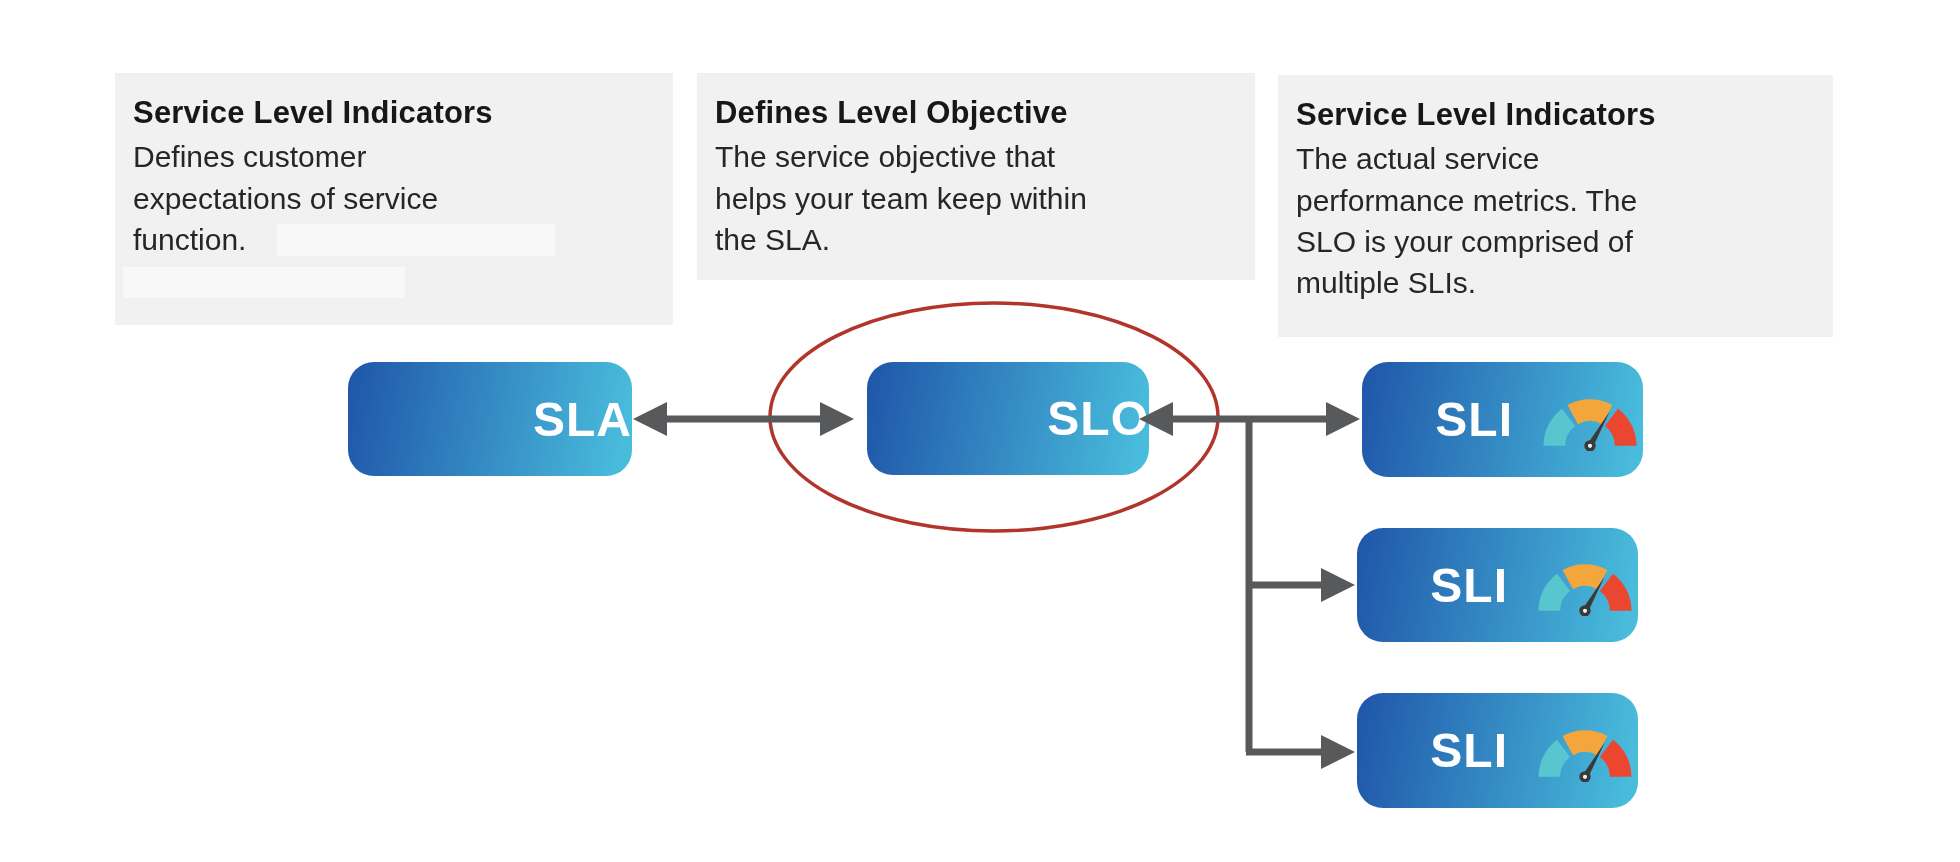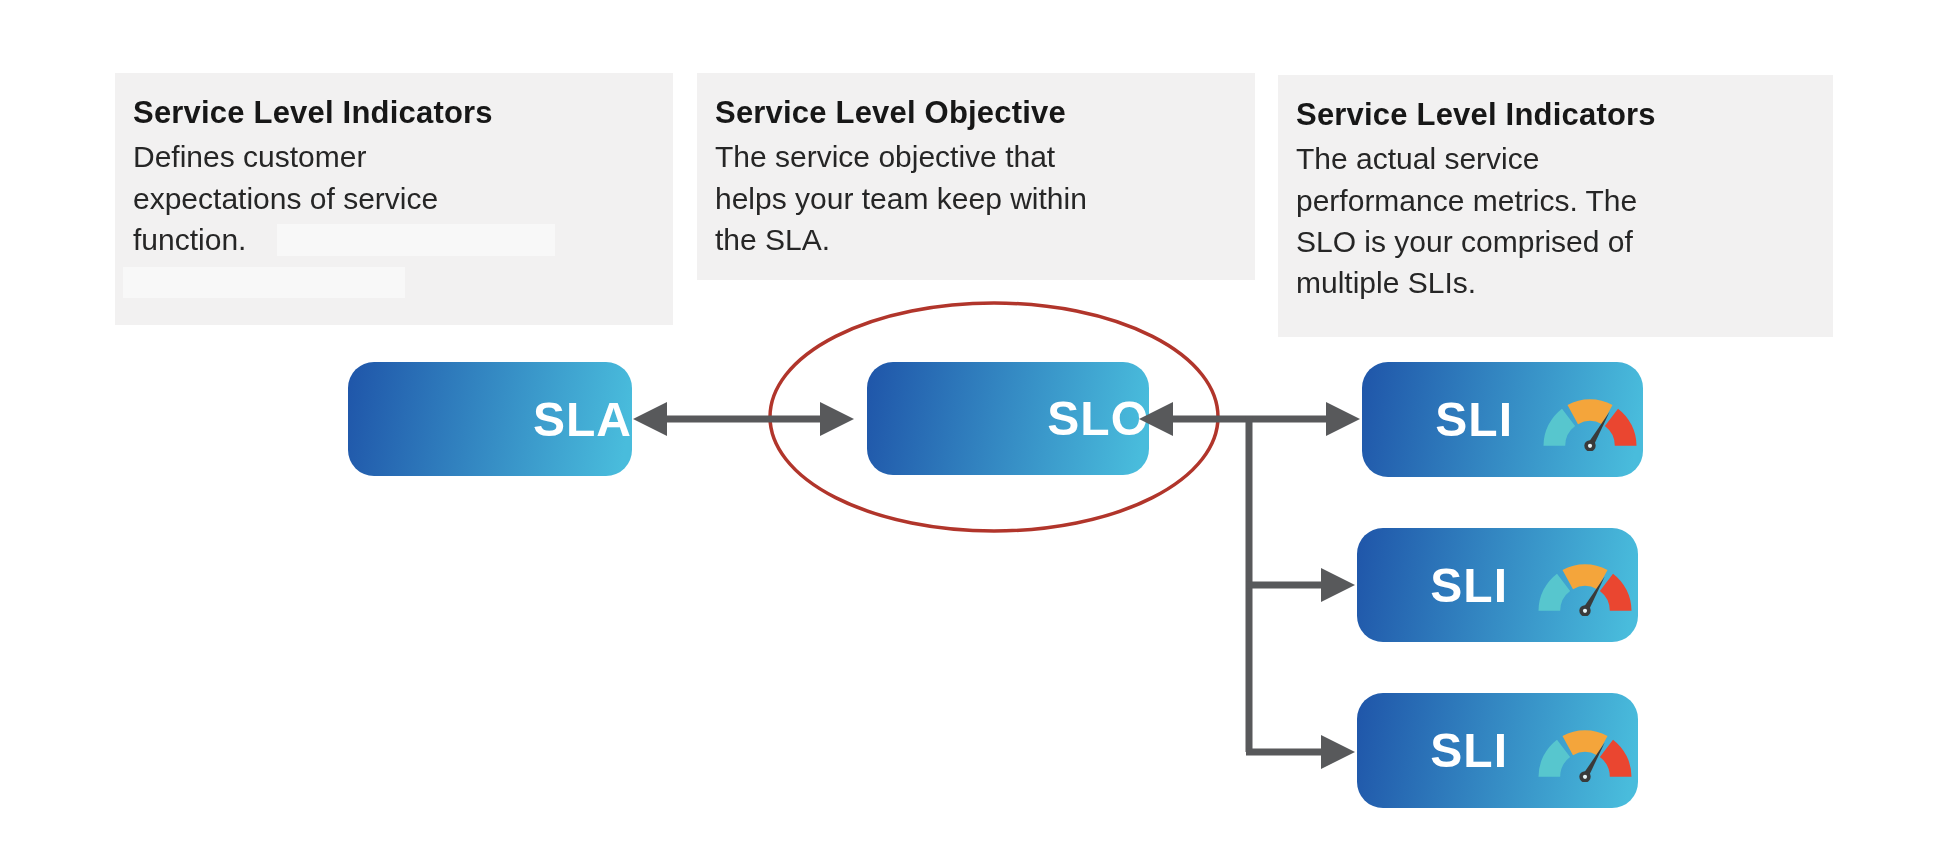--- a/index.html
+++ b/index.html
@@ -57,21 +57,21 @@
   <section class="card card1">
     <h2>Service Level Indicators</h2>
     <p>Defines customer
 expectations of service
 function.</p>
     <div class="redact r1"></div>
     <div class="redact r2"></div>
   </section>
 
   <section class="card card2">
-    <h2>Service Level Objective</h2>
+    <h2>Defines Level Objective</h2>
     <p>The service objective that
 helps your team keep within
 the SLA.</p>
   </section>
 
   <section class="card card3">
     <h2>Service Level Indicators</h2>
     <p>The actual service
 performance metrics. The
 SLO is your comprised of

